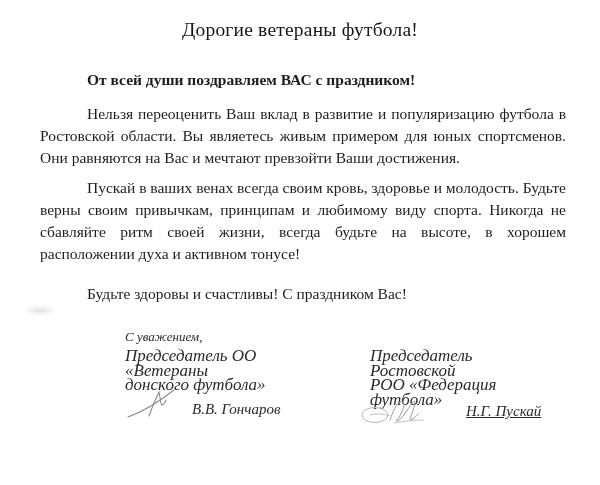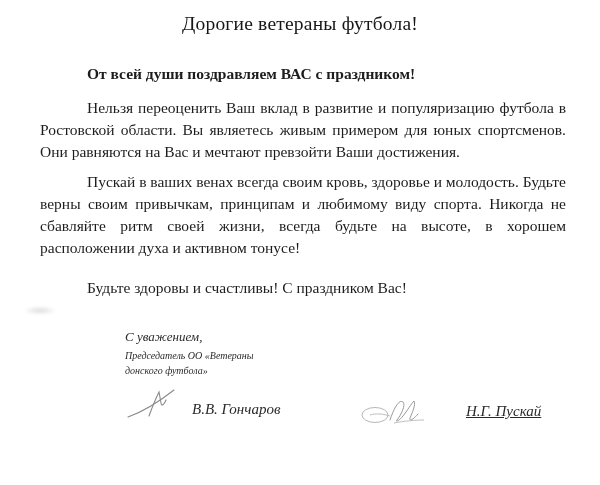--- a/index.html
+++ b/index.html
@@ -10,21 +10,21 @@
   .page {
     position: relative;
     width: 600px;
     height: 485px;
     background: #ffffff;
     overflow: hidden;
     font-family: "Liberation Serif", "DejaVu Serif", serif;
     color: #1d1d1d;
   }
   .doc-title {
-    margin: 6px;
+    margin: 12px;
     padding-top: 7px;
     text-align: center;
     font-size: 19.5px;
     font-weight: normal;
     letter-spacing: 0.2px;
     color: #161616;
   }
   .body-text {
     margin: 0 34px 0 40px;
     font-size: 15.5px;
@@ -41,21 +41,21 @@
     left: 125px;
     top: 329px;
     font-style: italic;
     font-size: 13px;
     color: #2a2a2a;
   }
   .sig-title {
     position: absolute;
     top: 349px;
     font-style: italic;
-    font-size: 10px;
+    font-size: 17px;
     line-height: 14.5px;
     white-space: pre-line;
     color: #2a2a2a;
   }
   .sig-title.left  { left: 125px; width: 175px; }
   .sig-title.right { left: 370px; width: 185px; }
   .sig-scribble {
     position: absolute;
   }
   .sig-scribble.left  { left: 126px; top: 388px; }
@@ -93,20 +93,22 @@
 
   <p class="body-text p3">Пускай в ваших венах всегда своим кровь, здоровье и молодость. Будьте верны своим привычкам, принципам и любимому виду спорта. Никогда не сбавляйте ритм своей жизни, всегда будьте на высоте, в хорошем расположении духа и активном тонусе!</p>
 
   <p class="body-text p4">Будьте здоровы и счастливы! С праздником Вас!</p>
 
   <div class="closing">С уважением,</div>
 
   <div class="sig-title left">Председатель ОО «Ветераны
 донского футбола»</div>
 
+  <div class="sig-title right">Председатель Ростовской
+РОО «Федерация футбола»</div>
 
   <div class="sig-scribble left">
     <svg width="62" height="34" viewBox="0 0 62 34">
       <path d="M2 29 C 16 24, 34 13, 48 2" fill="none" stroke="#8a8a8a" stroke-width="1.1" stroke-linecap="round"></path>
       <path d="M23 28 C 27 17, 31 8, 33 4 L 35 15 C 35.5 18.5, 38 17, 40 12" fill="none" stroke="#8a8a8a" stroke-width="1.1" stroke-linecap="round"></path>
     </svg>
   </div>
 
   <span class="sig-name left">В.В. Гончаров</span>
 

